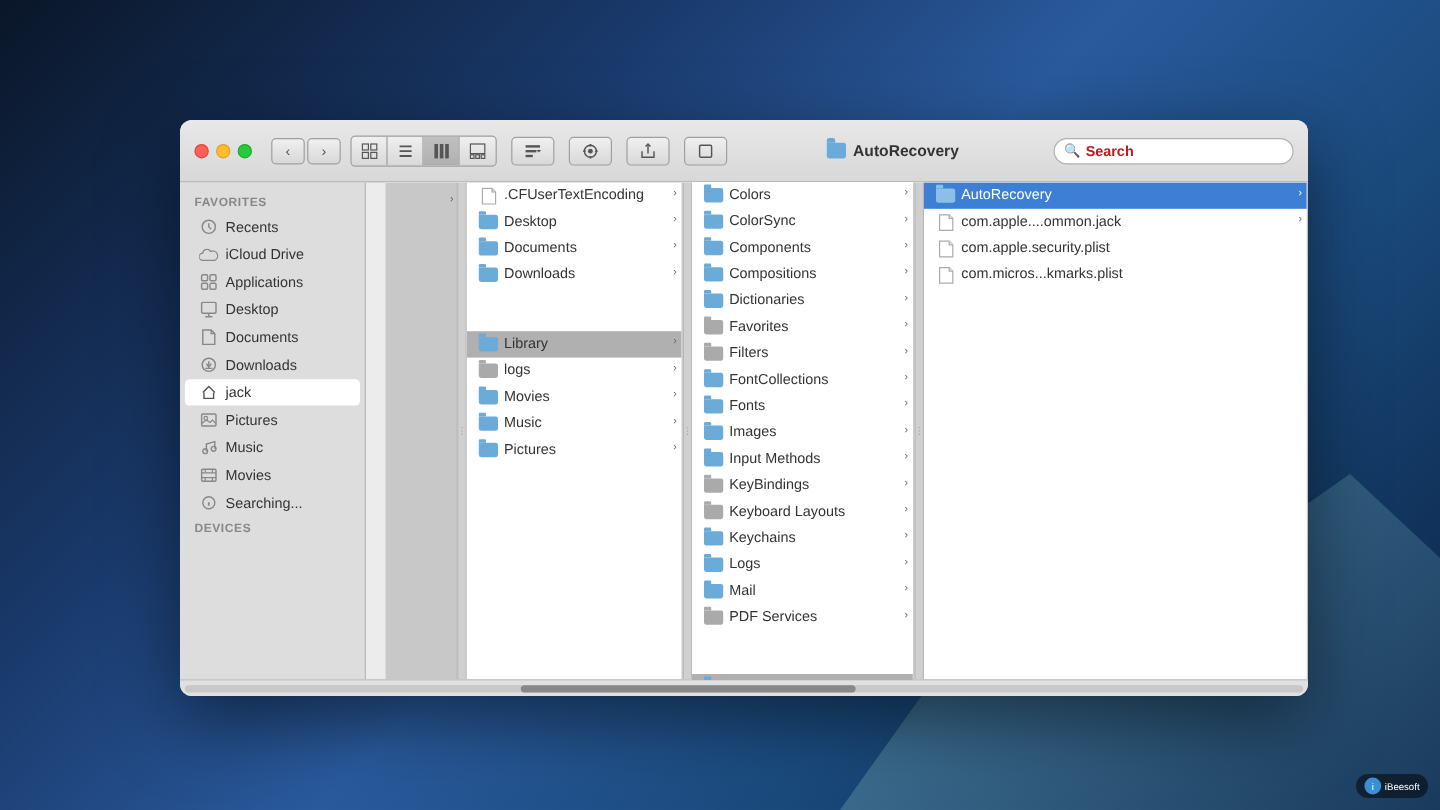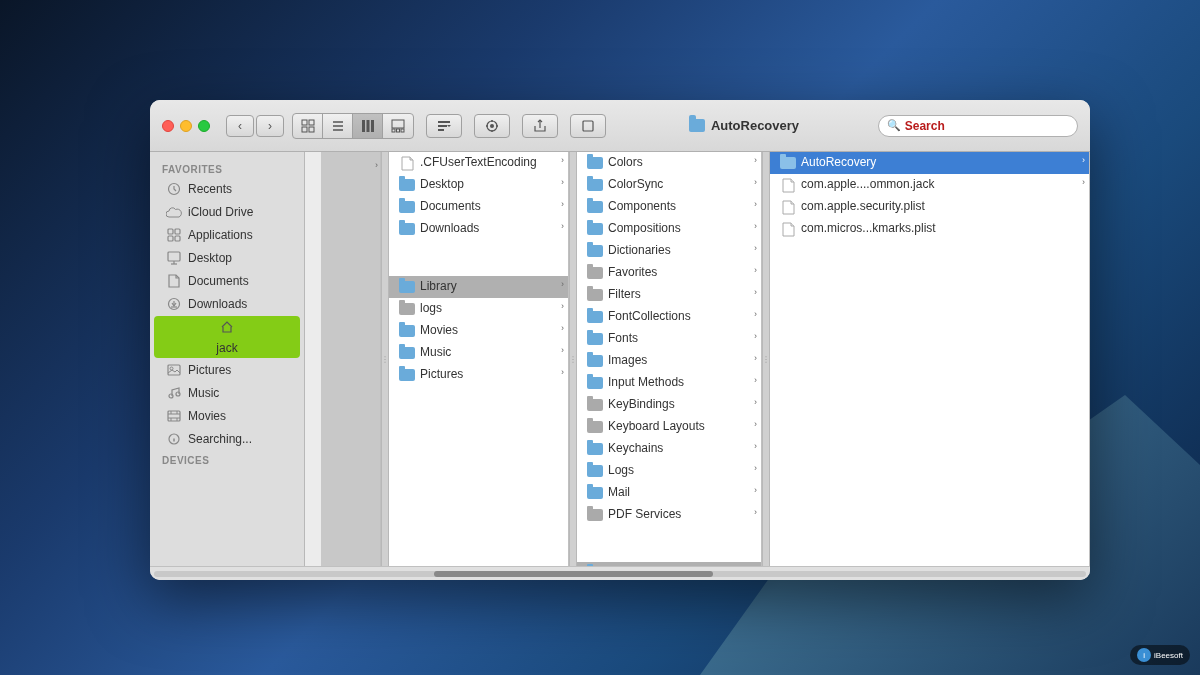--- a/index.html
+++ b/index.html
@@ -222,22 +222,21 @@
       gap: 6px;
       padding: 3px 12px;
       cursor: pointer;
       font-size: 12px;
       color: #333;
       border-radius: 4px;
       margin: 1px 4px;
     }
 
     .sidebar-item.active {
-      background: #84cc16;
-      flex-direction: column;
+      background: #ffffff;
     }
 
     .sidebar-icon {
       width: 16px;
       height: 16px;
       display: flex;
       align-items: center;
       justify-content: center;
       flex-shrink: 0;
       font-size: 13px;

